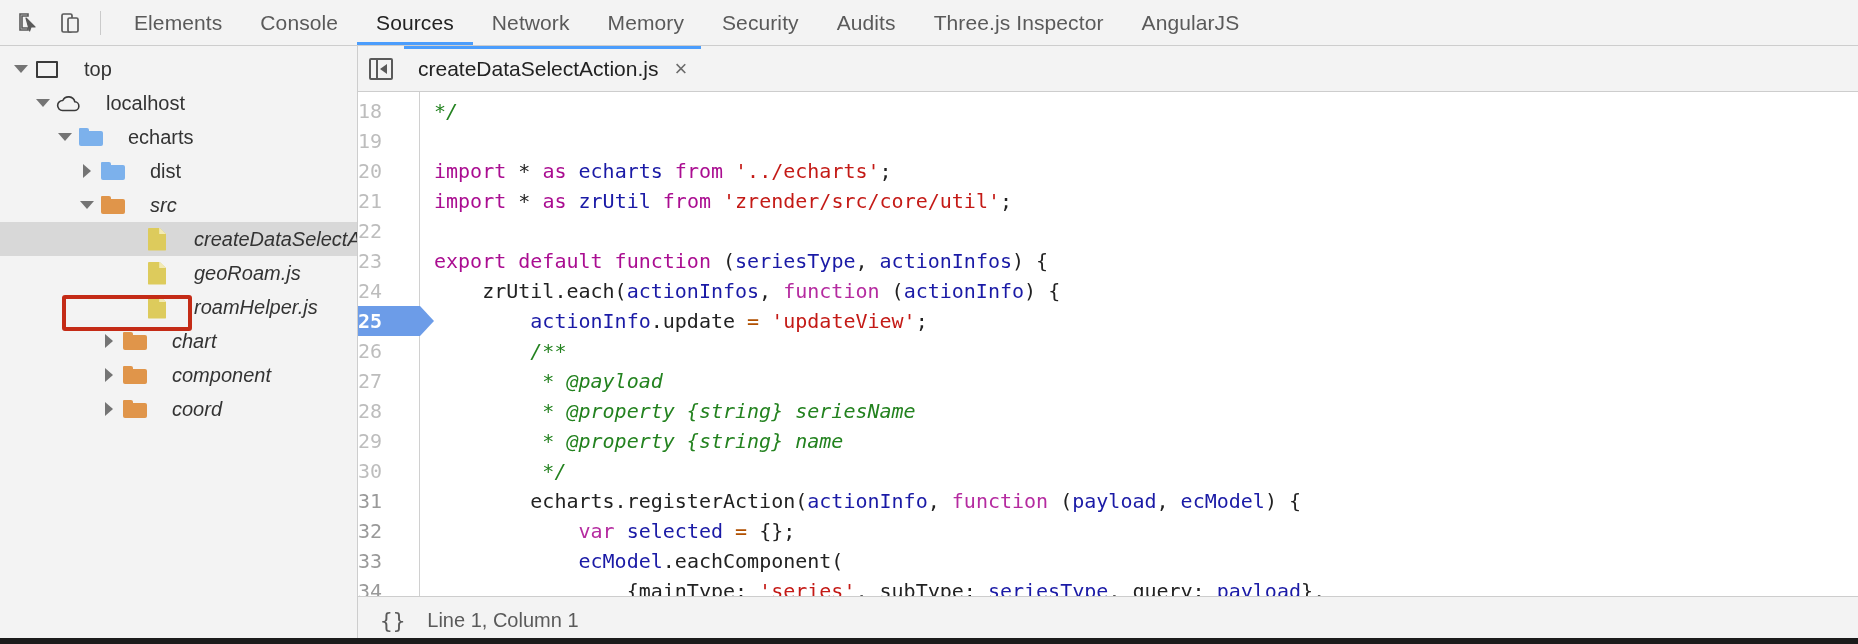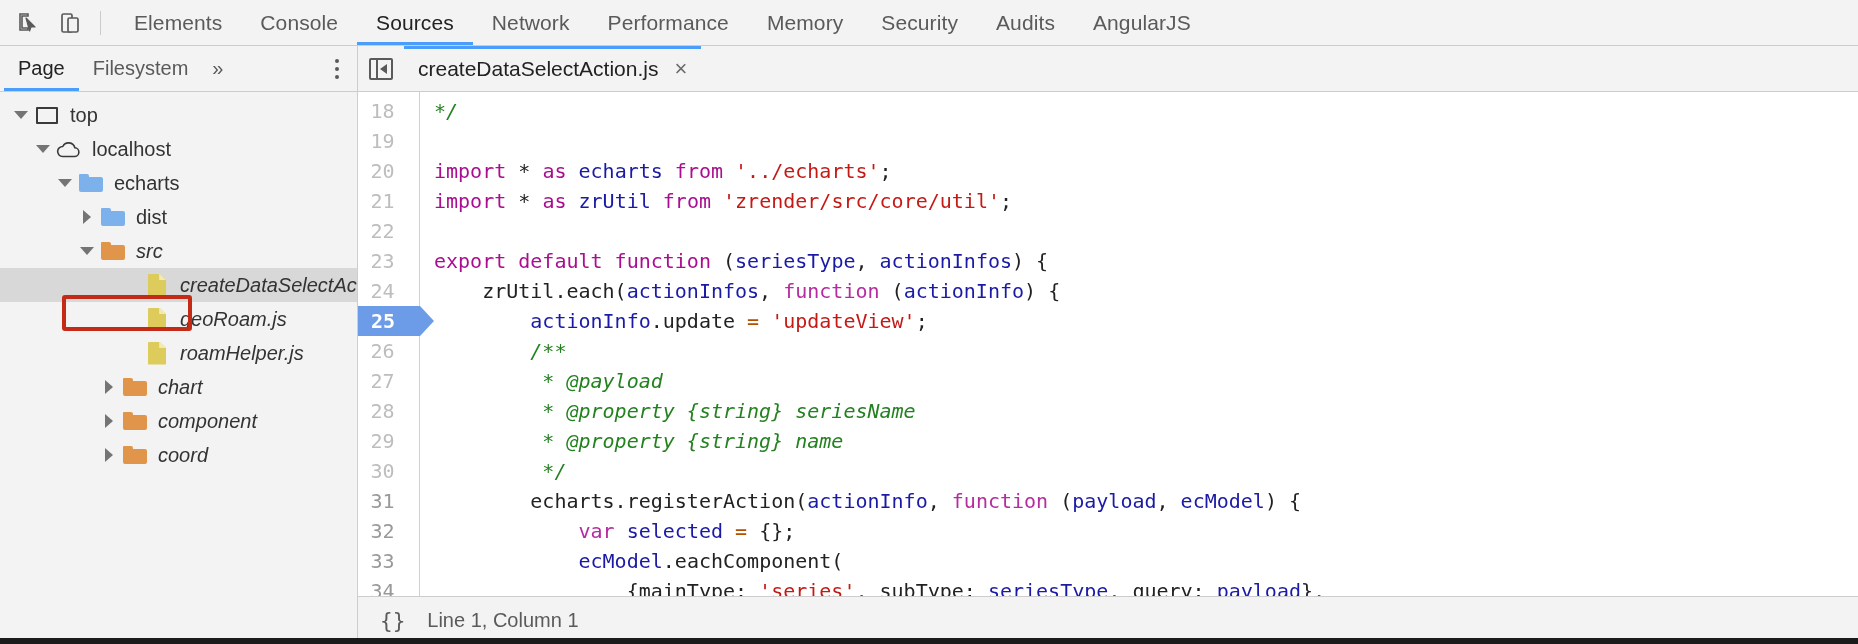--- a/index.html
+++ b/index.html
@@ -106,21 +106,21 @@
     width: 0; height: 0;
     border-left: 7px solid transparent; border-right: 7px solid transparent;
     border-top: 8px solid #747474;
   }
   .tw .tri-right {
     width: 0; height: 0;
     border-top: 7px solid transparent; border-bottom: 7px solid transparent;
     border-left: 8px solid #747474;
   }
   .ico { width: 30px; min-width: 30px; display: flex; align-items: center; justify-content: center; }
-  .tree-label { margin-left: 8px; }
+  .tree-label { margin-left: 22px; }
   .tree-label.ital { font-style: italic; }
 
   
   .icon-frame {
     width: 22px; height: 17px;
     border: 2px solid #3a3a3a; border-radius: 1px;
   }
   
   .icon-cloud { width: 26px; height: 18px; }
   
@@ -217,21 +217,21 @@
   }
   .gutter {
     width: 62px; min-width: 62px;
     background: #ffffff;
     border-right: 1px solid #d0d0d0;
     padding-top: 4px;
     position: relative;
   }
   .gline {
     height: 30px; line-height: 30px;
-    text-align: center;
+    text-align: left;
     padding-right: 12px;
     color: #bdbdbd;
     font-size: 20px;
     position: relative;
   }
   .gline.num-strong { color: #999; }
   .gline.exec {
     background: #6c9ce8;
     color: #ffffff;
     font-weight: bold;
@@ -310,53 +310,39 @@
     <div class="main-tab">
         <span>Console</span>
       </div>
     <div class="main-tab selected">
         <span>Sources</span>
       </div>
     <div class="main-tab">
         <span>Network</span>
       </div>
     <div class="main-tab">
-        <span>Performance</span>
-      </div>
-    <div class="main-tab">
         <span>Memory</span>
       </div>
     <div class="main-tab">
         <span>Security</span>
       </div>
     <div class="main-tab">
         <span>Audits</span>
       </div>
     <div class="main-tab">
+        <span>Three.js Inspector</span>
+      </div>
+    <div class="main-tab">
         <span>AngularJS</span>
       </div>
   </div>
 
   <div class="body-split">
 
     <div class="navigator">
-      <div class="nav-tabbar">
-        <div class="nav-tab selected">
-            <span>Page</span>
-          </div>
-        <div class="nav-tab">
-            <span>Filesystem</span>
-          </div>
-        <div class="nav-more">»</div>
-        <div class="nav-kebab">
-            <i></i>
-            <i></i>
-            <i></i>
-          </div>
-      </div>
 
       <div class="tree" id="file-tree">
           <div class="tree-row">
             <span style="width:10px;display:inline-block;flex:none"></span>
             <span class="tw">
               <span class="tri-down"></span>
             </span>
             <span class="ico">
               <span class="icon-frame"></span>
             </span>

